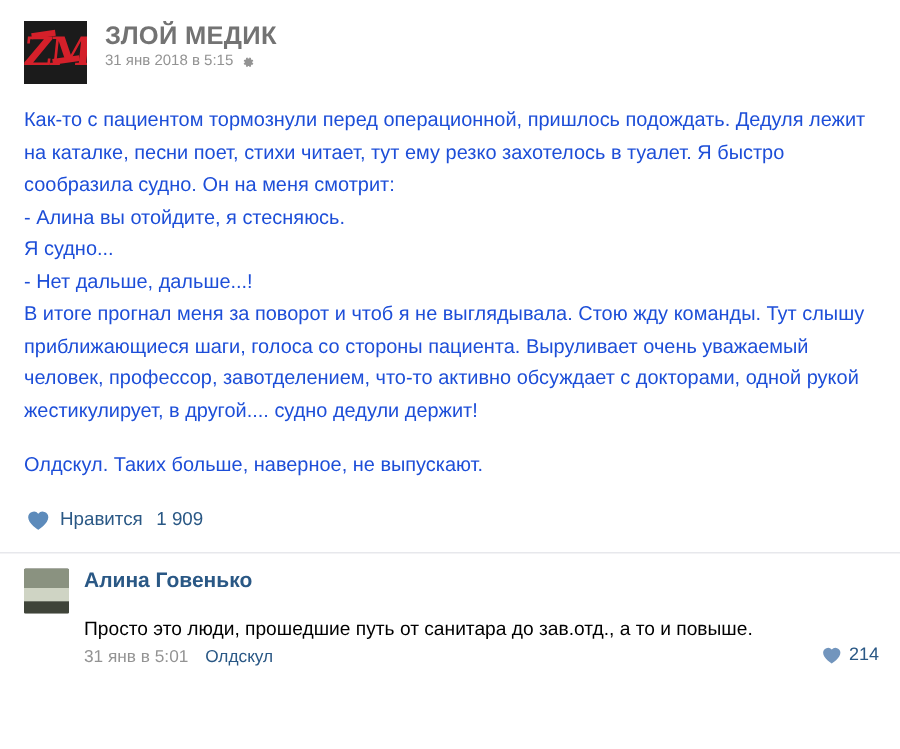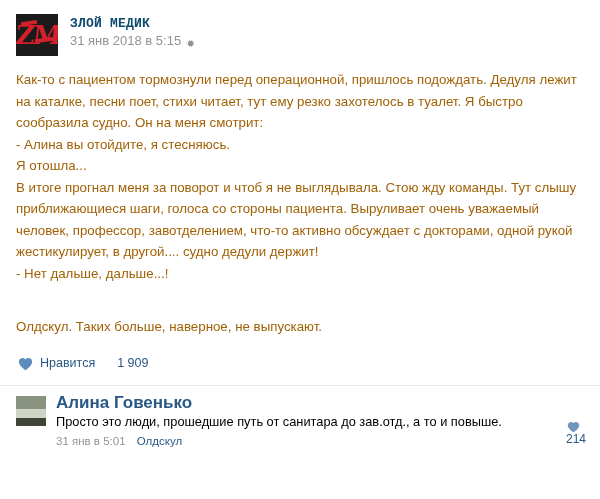--- a/index.html
+++ b/index.html
@@ -56,78 +56,77 @@
     background: #d4202a;
   }
   .avatar .bar1 { left: 5px; top: 7px; width: 16px; height: 4px; transform: rotate(-8deg); }
   .avatar .bar2 { left: 19px; top: 24px; width: 18px; height: 4px; transform: rotate(-8deg); }
 
   .header-text {
     margin-left: 12px;
     padding-top: 2px;
   }
   .author-name {
-    color: #0c4a6e;
-    font-size: 13px;
+    color: #737373;
+    font-size: 17px;
     font-weight: bold;
     letter-spacing: .2px;
     line-height: 15px;
     cursor: pointer;
-    font-family: Liberation Mono, monospace;
   }
   .post-date-row {
     margin-top: 3px;
     display: flex;
     align-items: center;
     color: #939393;
-    font-size: 13px;
+    font-size: 10px;
     line-height: 13px;
   }
   .post-date { cursor: pointer; }
   .gear-icon {
     display: inline-block;
     margin-left: 5px;
     width: 9px;
     height: 9px;
     position: relative;
     top: 1px;
   }
 
   
   .post-body {
     padding: 13px 22px 0 16px;
     font-size: 13.3px;
     line-height: 21.5px;
-    color: #a16207;
+    color: #1d4ed8;
   }
   .post-body p {
     margin: 0;
   }
   .post-body p.gap {
-    margin-top: 32px;
+    margin-top: 15px;
   }
 
   
   .likes-row {
     display: flex;
     align-items: flex-start;
     padding: 18px 0 0 18px;
     color: #2a5885;
     font-size: 12.5px;
   }
   .heart-icon {
     width: 15px;
     height: 14px;
     margin-right: 7px;
     position: relative;
     top: 1px;
   }
   .likes-label { cursor: pointer; }
   .likes-count {
-    margin-left: 22px;
+    margin-left: 9px;
     color: #2a5885;
   }
 
   
   .divider {
     margin-top: 15px;
     border-top: 1px solid #e7e8ec;
     width: 100%;
   }
 
@@ -164,27 +163,27 @@
     height: 8px;
     background: #3f4439;
   }
   .comment-content {
     margin-left: 10px;
     flex: 1 1 auto;
     min-width: 0;
   }
   .comment-author {
     color: #2a5885;
-    font-size: 17px;
+    font-size: 14px;
     font-weight: bold;
     line-height: 14px;
     cursor: pointer;
   }
   .comment-text {
-    margin-top: 3px;
+    margin-top: 17px;
     font-size: 12.8px;
     line-height: 17px;
     color: #000;
   }
   .comment-meta {
     margin-top: 4px;
     font-size: 11.5px;
     color: #939393;
     line-height: 14px;
   }
@@ -194,21 +193,20 @@
     cursor: pointer;
   }
   .comment-likes {
     position: absolute;
     right: 14px;
     bottom: 2px;
     display: flex;
     align-items: center;
     color: #2a5885;
     font-size: 12px;
-    flex-direction: column;
   }
   .comment-likes .heart-icon-small {
     width: 13px;
     height: 12px;
     margin-right: 5px;
     position: relative;
     top: 1px;
   }
 </style>
 </head>
@@ -231,23 +229,23 @@
             <path fill="#939393" d="M8 5.2A2.8 2.8 0 1 0 8 10.8 2.8 2.8 0 0 0 8 5.2zm0 4.3A1.5 1.5 0 1 1 8 6.5a1.5 1.5 0 0 1 0 3zM14 9.1l-1.2-.3a4.9 4.9 0 0 0 0-1.6L14 6.9l-.6-2-1.2.3a4.8 4.8 0 0 0-1.1-1.1l.3-1.2-2-.6-.3 1.2a4.9 4.9 0 0 0-1.6 0L7.2 2.3l-2 .6.3 1.2a4.8 4.8 0 0 0-1.1 1.1L3.2 4.9l-.6 2 1.2.3a4.9 4.9 0 0 0 0 1.6l-1.2.3.6 2 1.2-.3a4.8 4.8 0 0 0 1.1 1.1l-.3 1.2 2 .6.3-1.2a4.9 4.9 0 0 0 1.6 0l.3 1.2 2-.6-.3-1.2a4.8 4.8 0 0 0 1.1-1.1l1.2.3.6-2z"></path>
           </svg>
         </span>
       </div>
     </div>
   </div>
 
   <div class="post-body">
     <p>Как-то с пациентом тормознули перед операционной, пришлось подождать. Дедуля лежит на каталке, песни поет, стихи читает, тут ему резко захотелось в туалет. Я быстро сообразила судно. Он на меня смотрит:</p>
     <p>- Алина вы отойдите, я стесняюсь.</p>
-    <p>Я отошла...</p>
+    <p>Я судно...</p>
+    <p>- Нет дальше, дальше...!</p>
     <p>В итоге прогнал меня за поворот и чтоб я не выглядывала. Стою жду команды. Тут слышу приближающиеся шаги, голоса со стороны пациента. Выруливает очень уважаемый человек, профессор, завотделением, что-то активно обсуждает с докторами, одной рукой жестикулирует, в другой.... судно дедули держит!</p>
-    <p>- Нет дальше, дальше...!</p>
     <p class="gap">Олдскул. Таких больше, наверное, не выпускают.</p>
   </div>
 
   <div class="likes-row">
     <span class="heart-icon">
       <svg viewBox="0 0 16 15" width="15" height="14" aria-hidden="true">
         <path fill="#5d8bbb" d="M8 14.2S.8 9.7.8 5.2A4.1 4.1 0 0 1 8 2.6a4.1 4.1 0 0 1 7.2 2.6c0 4.5-7.2 9-7.2 9z"></path>
       </svg>
     </span>
     <span class="likes-label">Нравится</span>

